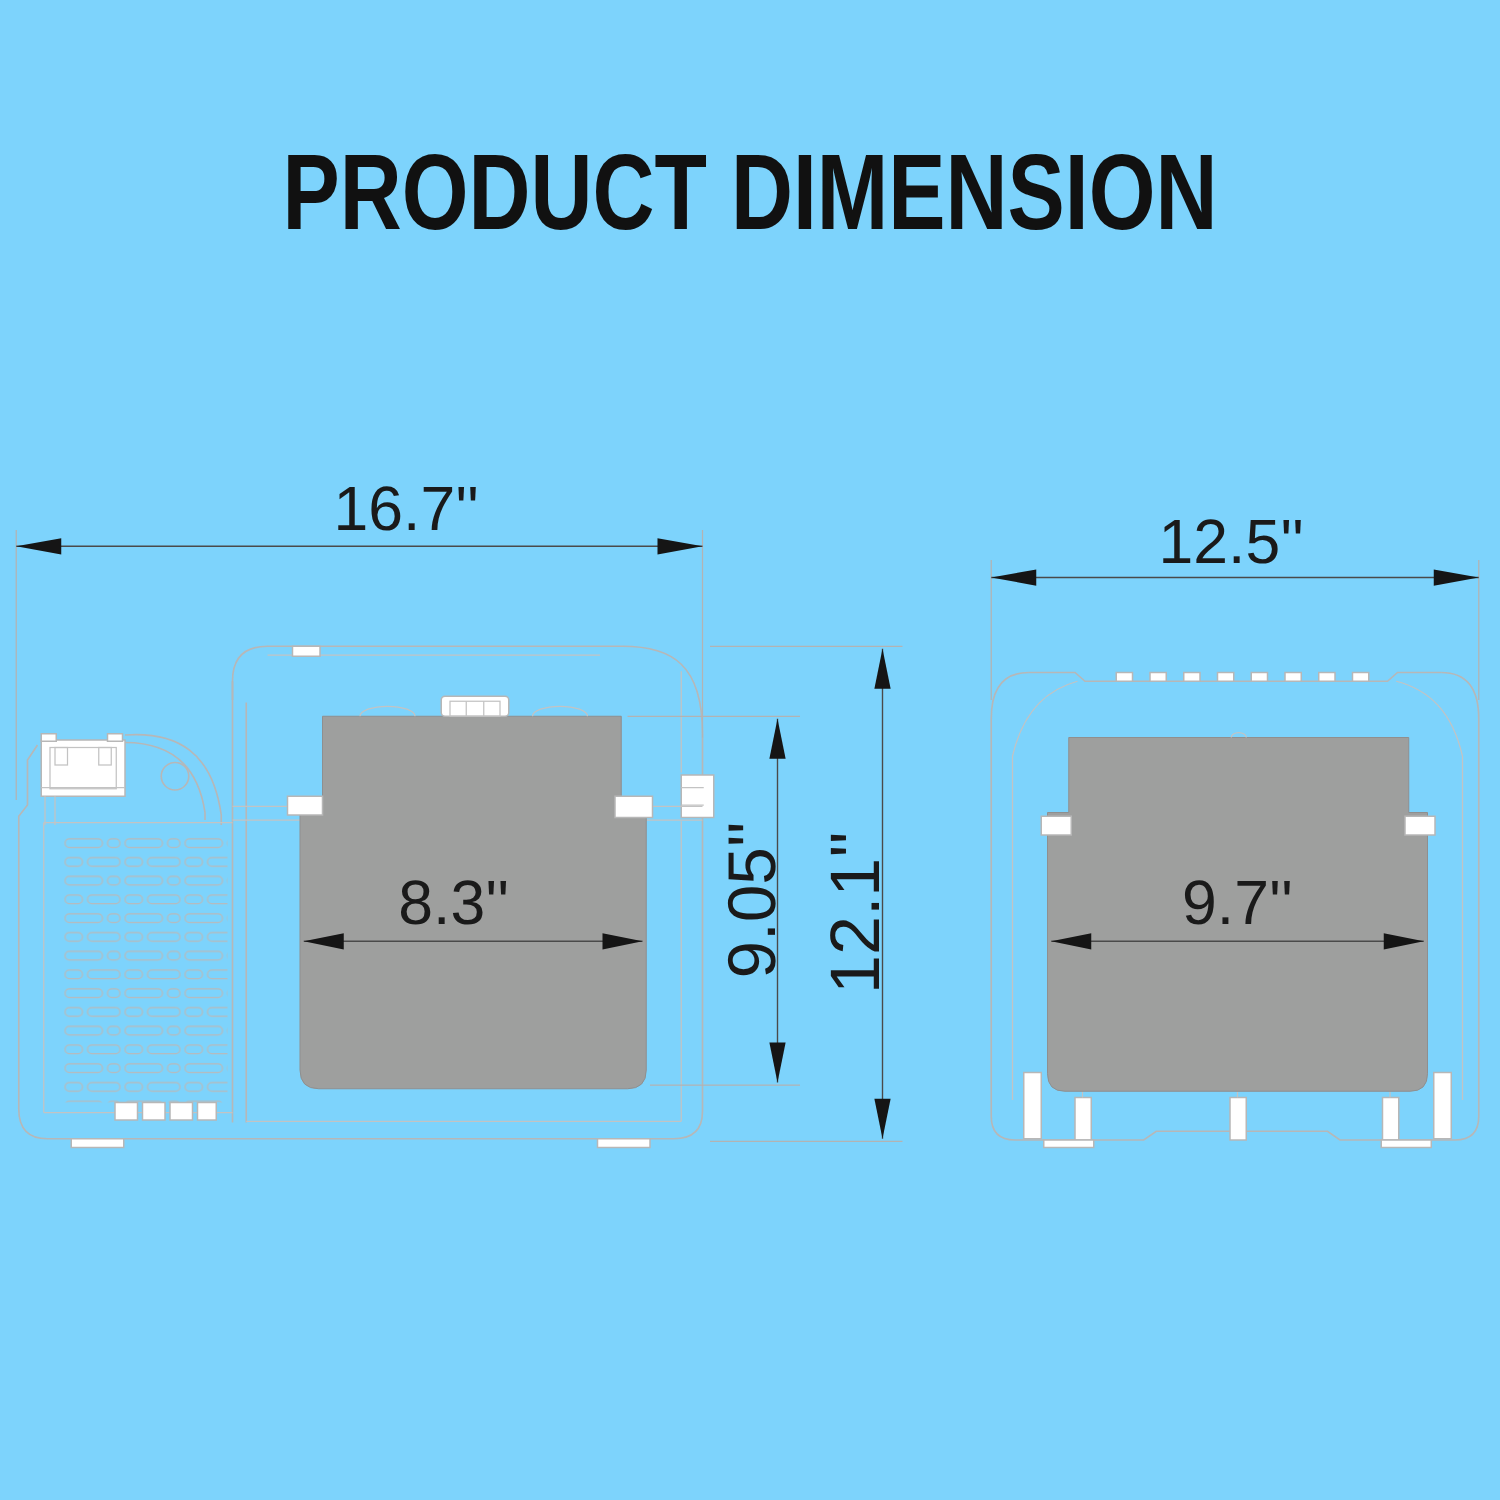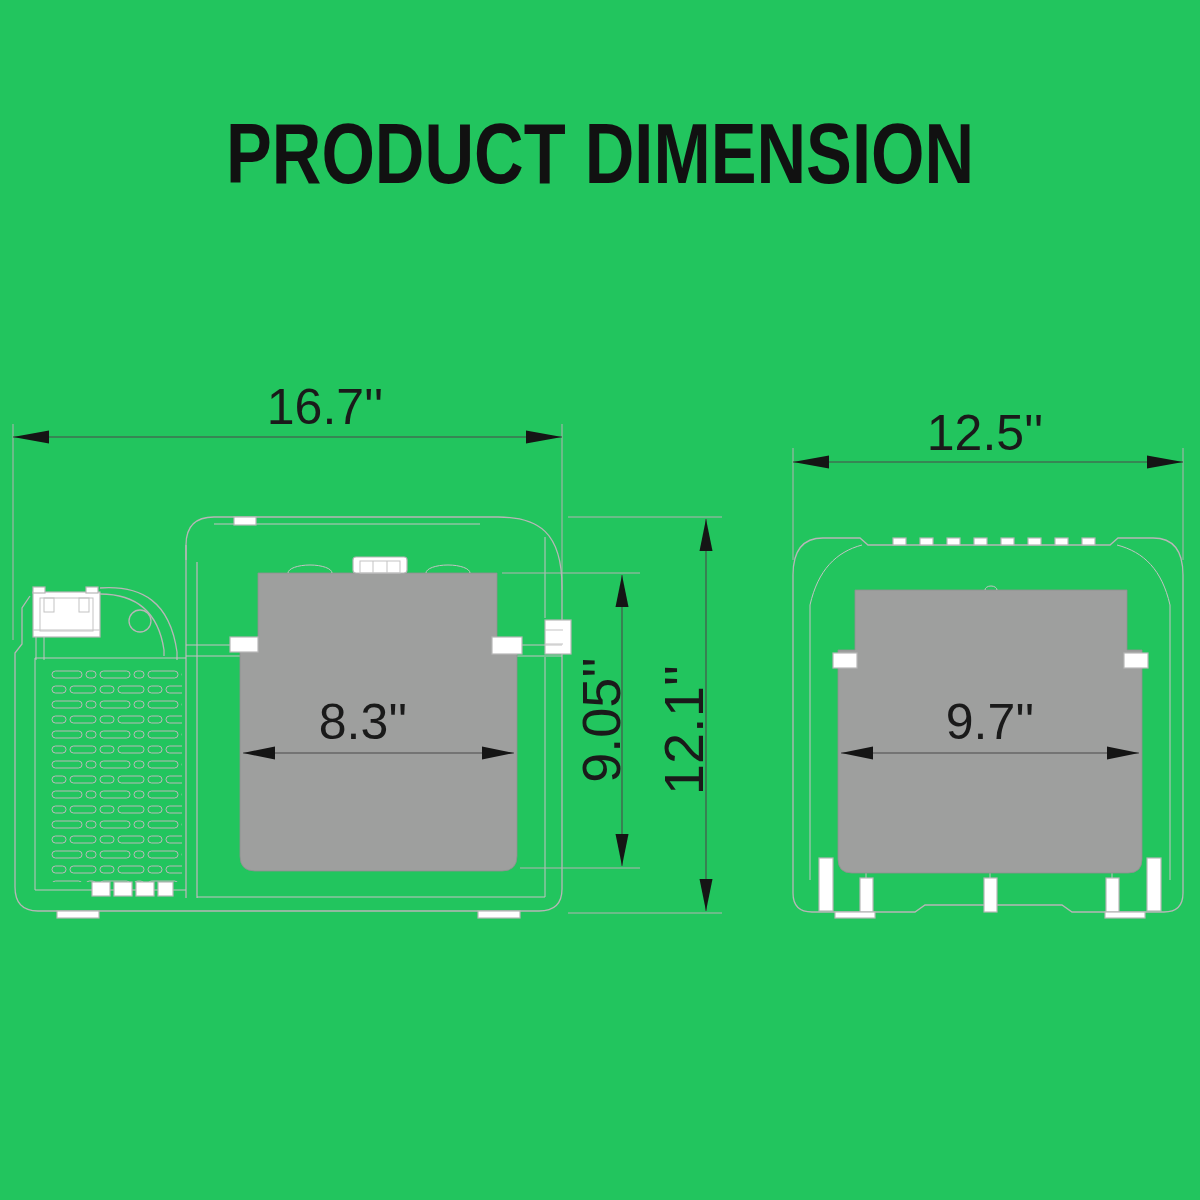--- a/index.html
+++ b/index.html
@@ -1,16 +1,16 @@
 <!DOCTYPE html>
 <html><head>
 <meta charset="utf-8">
 <style>
   html,body{margin:0;padding:0;background:#ffffff;}
-  .canvas{position:relative;width:1200px;height:1200px;background:#22c55e;overflow:hidden;
+  .canvas{position:relative;width:1200px;height:1200px;background:#7dd3fc;overflow:hidden;
           font-family:"Liberation Sans", sans-serif;}
   svg{display:block;}
   .dim-text{fill:#1a1a1a;font-family:"Liberation Sans", sans-serif;font-size:50px;}
   .title-text{fill:#111;font-family:"Liberation Sans", sans-serif;font-weight:bold;font-size:86px;}
   .body-line{fill:none;stroke:#b7b7b7;stroke-width:1.3;}
   .body-line-thin{fill:none;stroke:#c3c3c3;stroke-width:1;}
   .white-part{fill:#ffffff;stroke:#b7b7b7;stroke-width:1.2;}
   .ext-line{stroke:#b3b3b3;stroke-width:1;fill:none;}
   .dim-line{stroke:#4a4a4a;stroke-width:1.1;fill:none;}
   .arrow{fill:#151515;stroke:none;}

